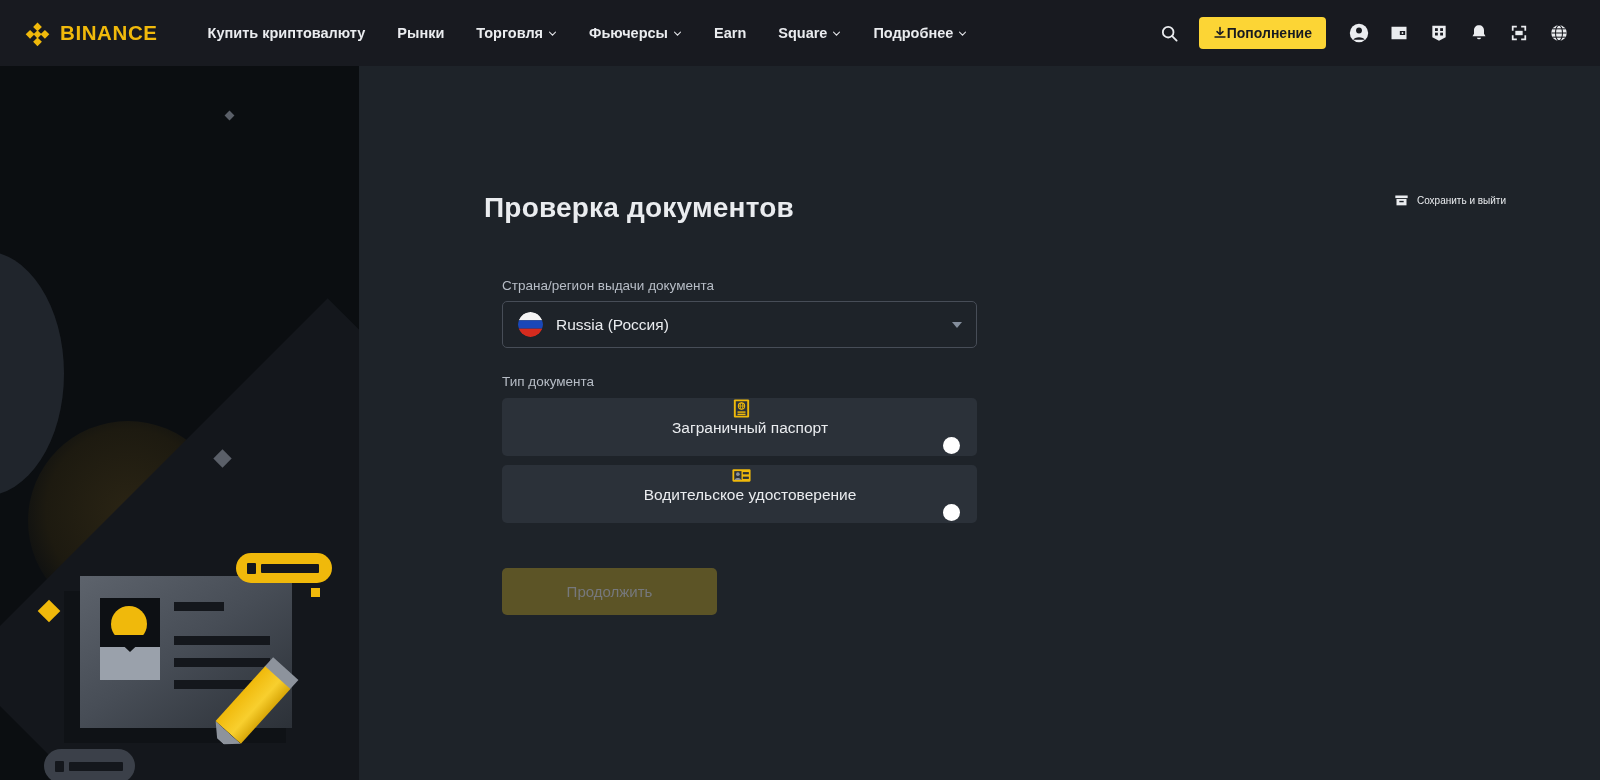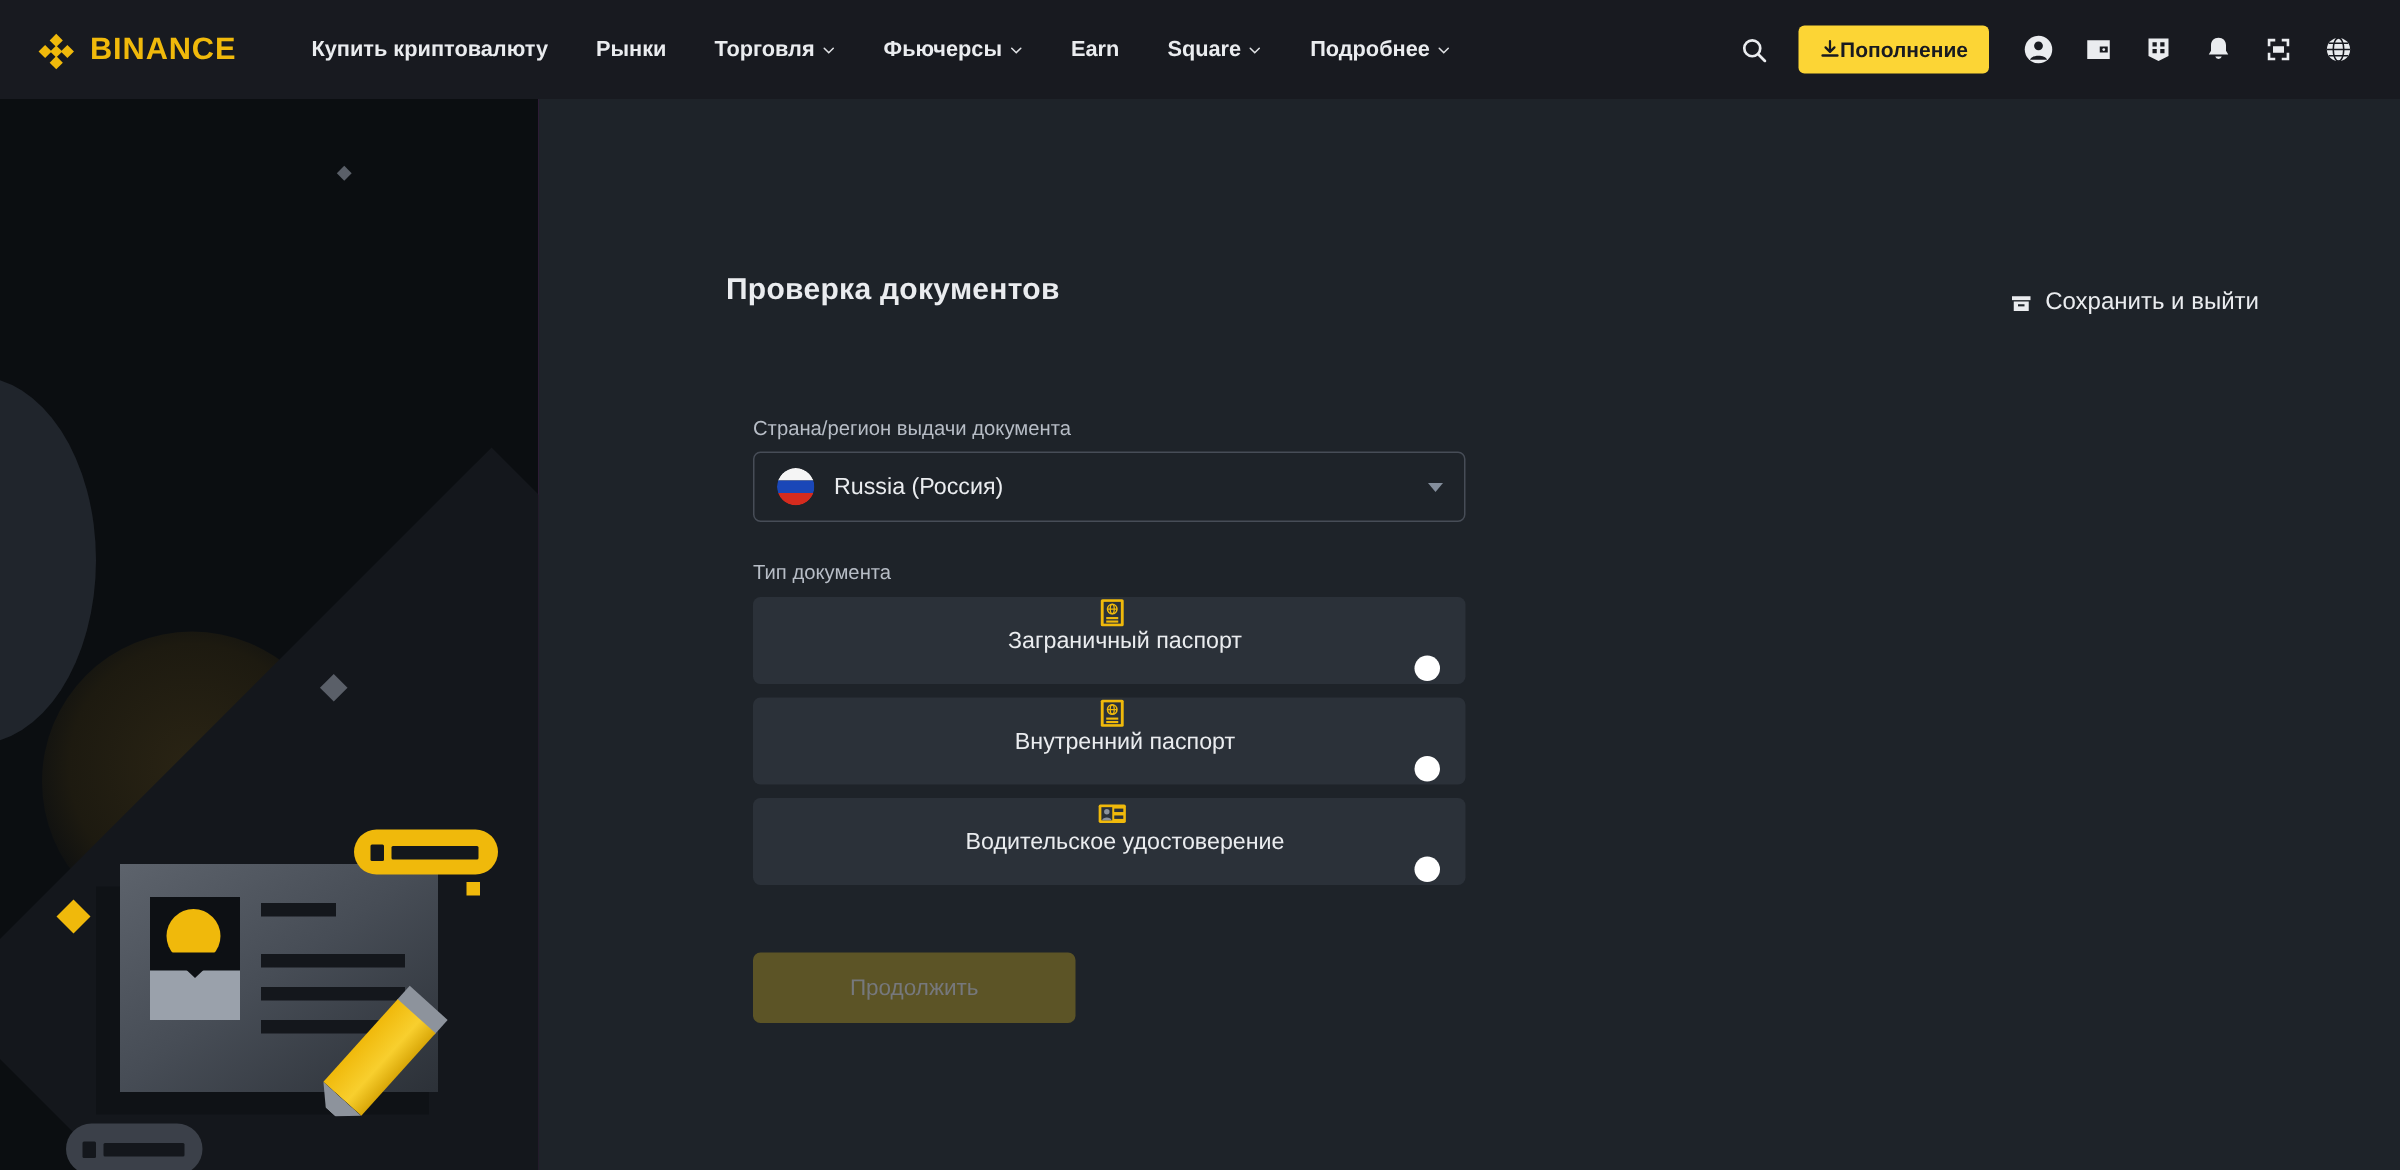--- a/index.html
+++ b/index.html
@@ -138,26 +138,26 @@
 
   
   .content {
     position: absolute; top: 66px; left: 359px;
     width: 1241px; height: 714px;
     background: #1e2329;
   }
   .save-exit {
     position: absolute; right: 94px; top: 127px;
     display: flex; align-items: center; gap: 8px;
-    color: #eaecef; font-size: 16px; cursor: pointer;
+    color: #eaecef; font-size: 10px; cursor: pointer;
     white-space: nowrap;
   }
   .page-title {
-    position: absolute; left: 125px; top: 116px;
-    color: #eaecef; font-size: 20px; font-weight: bold;
+    position: absolute; left: 125px; top: 126px;
+    color: #eaecef; font-size: 28px; font-weight: bold;
     letter-spacing: 0.2px;
   }
   .field-label {
     color: #b7bdc6; font-size: 13.5px;
   }
   .form { position: absolute; left: 143px; top: 212px; width: 475px; }
 
   .select-box {
     margin-top: 8px; height: 47px;
     background: #1e2329; border: 1px solid #474d57; border-radius: 5px;
@@ -413,33 +413,20 @@
             <circle cx="11" cy="8.4" r="3.3" fill="none" stroke="#f0b90b" stroke-width="1.1"></circle>
             <ellipse cx="11" cy="8.4" rx="1.4" ry="3.3" fill="none" stroke="#f0b90b" stroke-width="0.9"></ellipse>
             <line x1="7.7" y1="8.4" x2="14.3" y2="8.4" stroke="#f0b90b" stroke-width="0.9"></line>
             <rect x="6.8" y="14" width="8.4" height="1.5" fill="#f0b90b"></rect>
             <rect x="6.8" y="16.4" width="8.4" height="1.5" fill="#f0b90b"></rect>
           </svg>
           <span class="doc-label">Заграничный паспорт</span>
           <span class="radio"></span>
         </div>
 
-        <div class="doc-option">
-          <svg class="doc-icon" viewBox="0 0 22 22">
-            <rect x="3" y="1.5" width="16" height="19" rx="1.2" fill="#f0b90b"></rect>
-            <rect x="5" y="3.4" width="12" height="15.2" fill="#2b3139"></rect>
-            <circle cx="11" cy="8.4" r="3.3" fill="none" stroke="#f0b90b" stroke-width="1.1"></circle>
-            <ellipse cx="11" cy="8.4" rx="1.4" ry="3.3" fill="none" stroke="#f0b90b" stroke-width="0.9"></ellipse>
-            <line x1="7.7" y1="8.4" x2="14.3" y2="8.4" stroke="#f0b90b" stroke-width="0.9"></line>
-            <rect x="6.8" y="14" width="8.4" height="1.5" fill="#f0b90b"></rect>
-            <rect x="6.8" y="16.4" width="8.4" height="1.5" fill="#f0b90b"></rect>
-          </svg>
-          <span class="doc-label">Внутренний паспорт</span>
-          <span class="radio"></span>
-        </div>
 
         <div class="doc-option">
           <svg class="doc-icon" viewBox="0 0 22 22">
             <rect x="1.5" y="4.5" width="19" height="13" rx="1.2" fill="#f0b90b"></rect>
             <rect x="3.4" y="6.4" width="7.6" height="9.2" fill="#2b3139"></rect>
             <circle cx="7.2" cy="9.6" r="1.9" fill="#8d939c"></circle>
             <path d="M3.9 15.6 c0.5 -2.6 6.1 -2.6 6.6 0 z" fill="#8d939c"></path>
             <rect x="12.4" y="7.4" width="6.3" height="2.4" fill="#2b3139"></rect>
             <rect x="12.4" y="12.2" width="6.3" height="2.4" fill="#2b3139"></rect>
           </svg>

